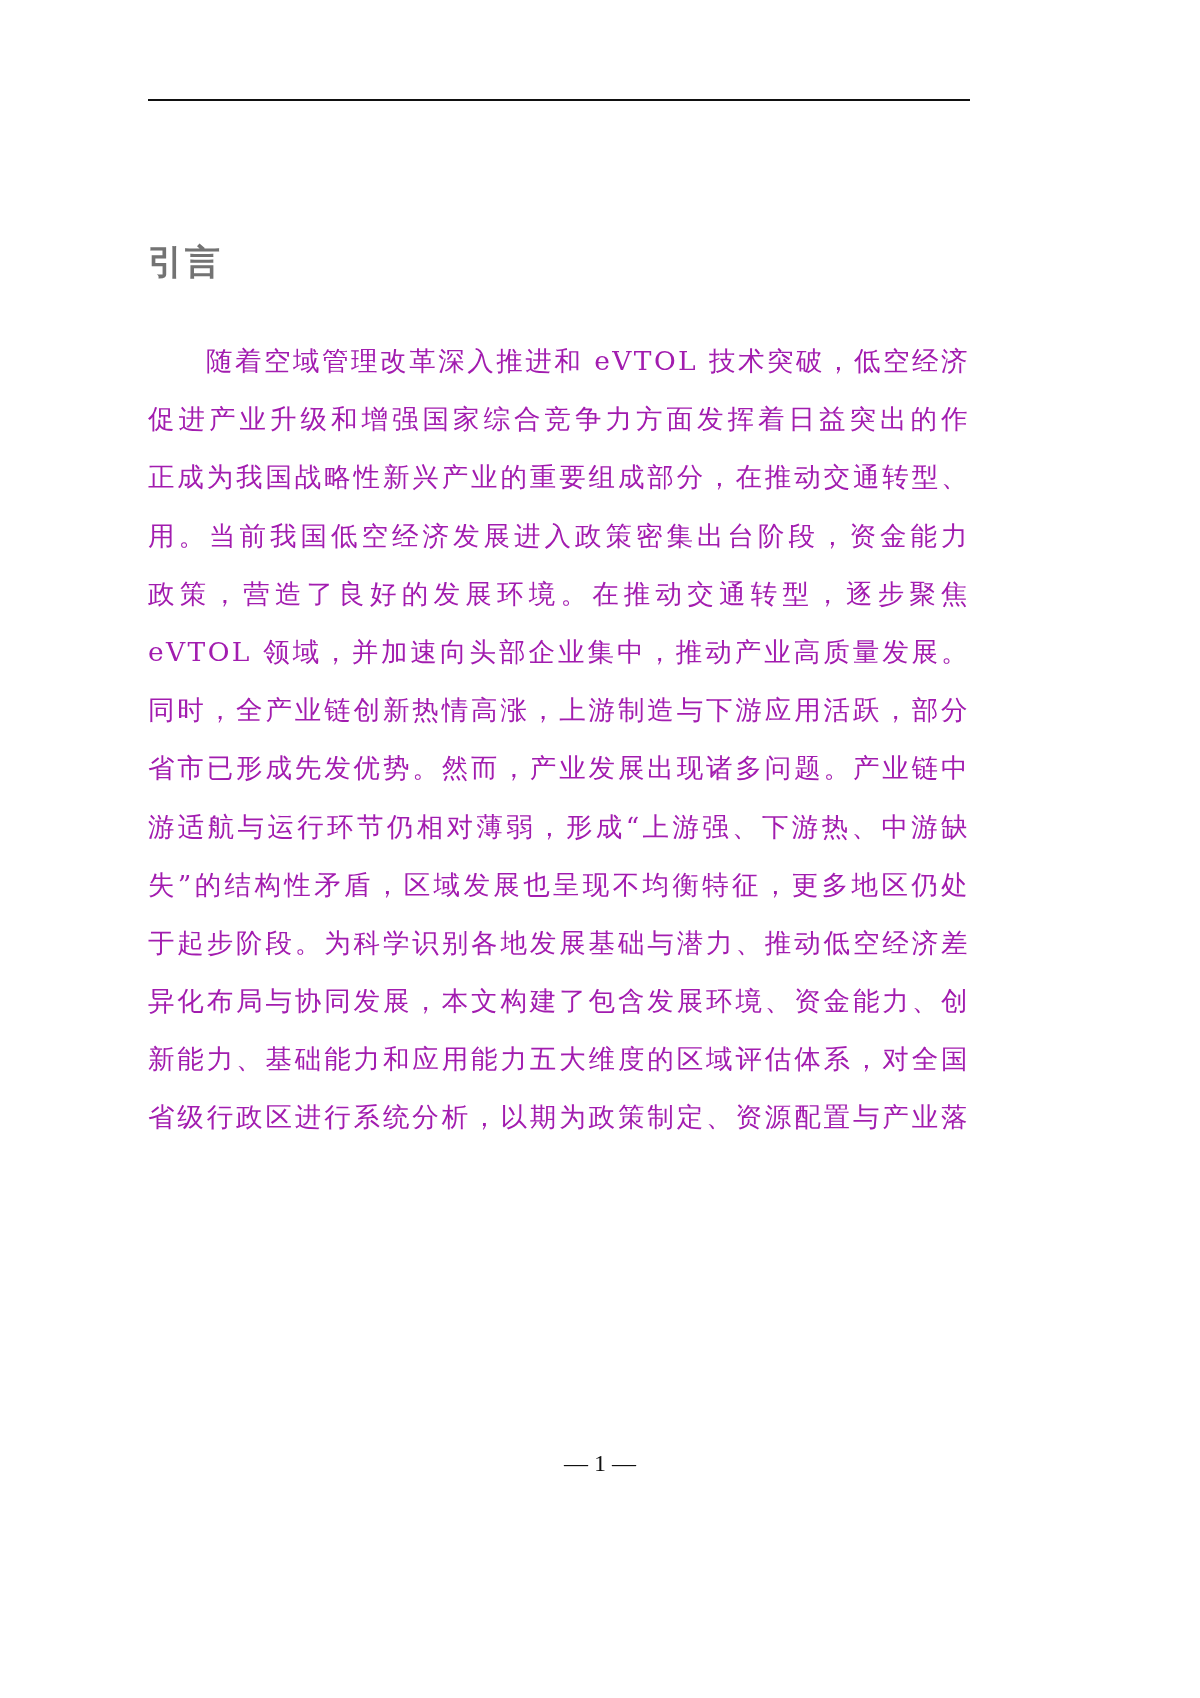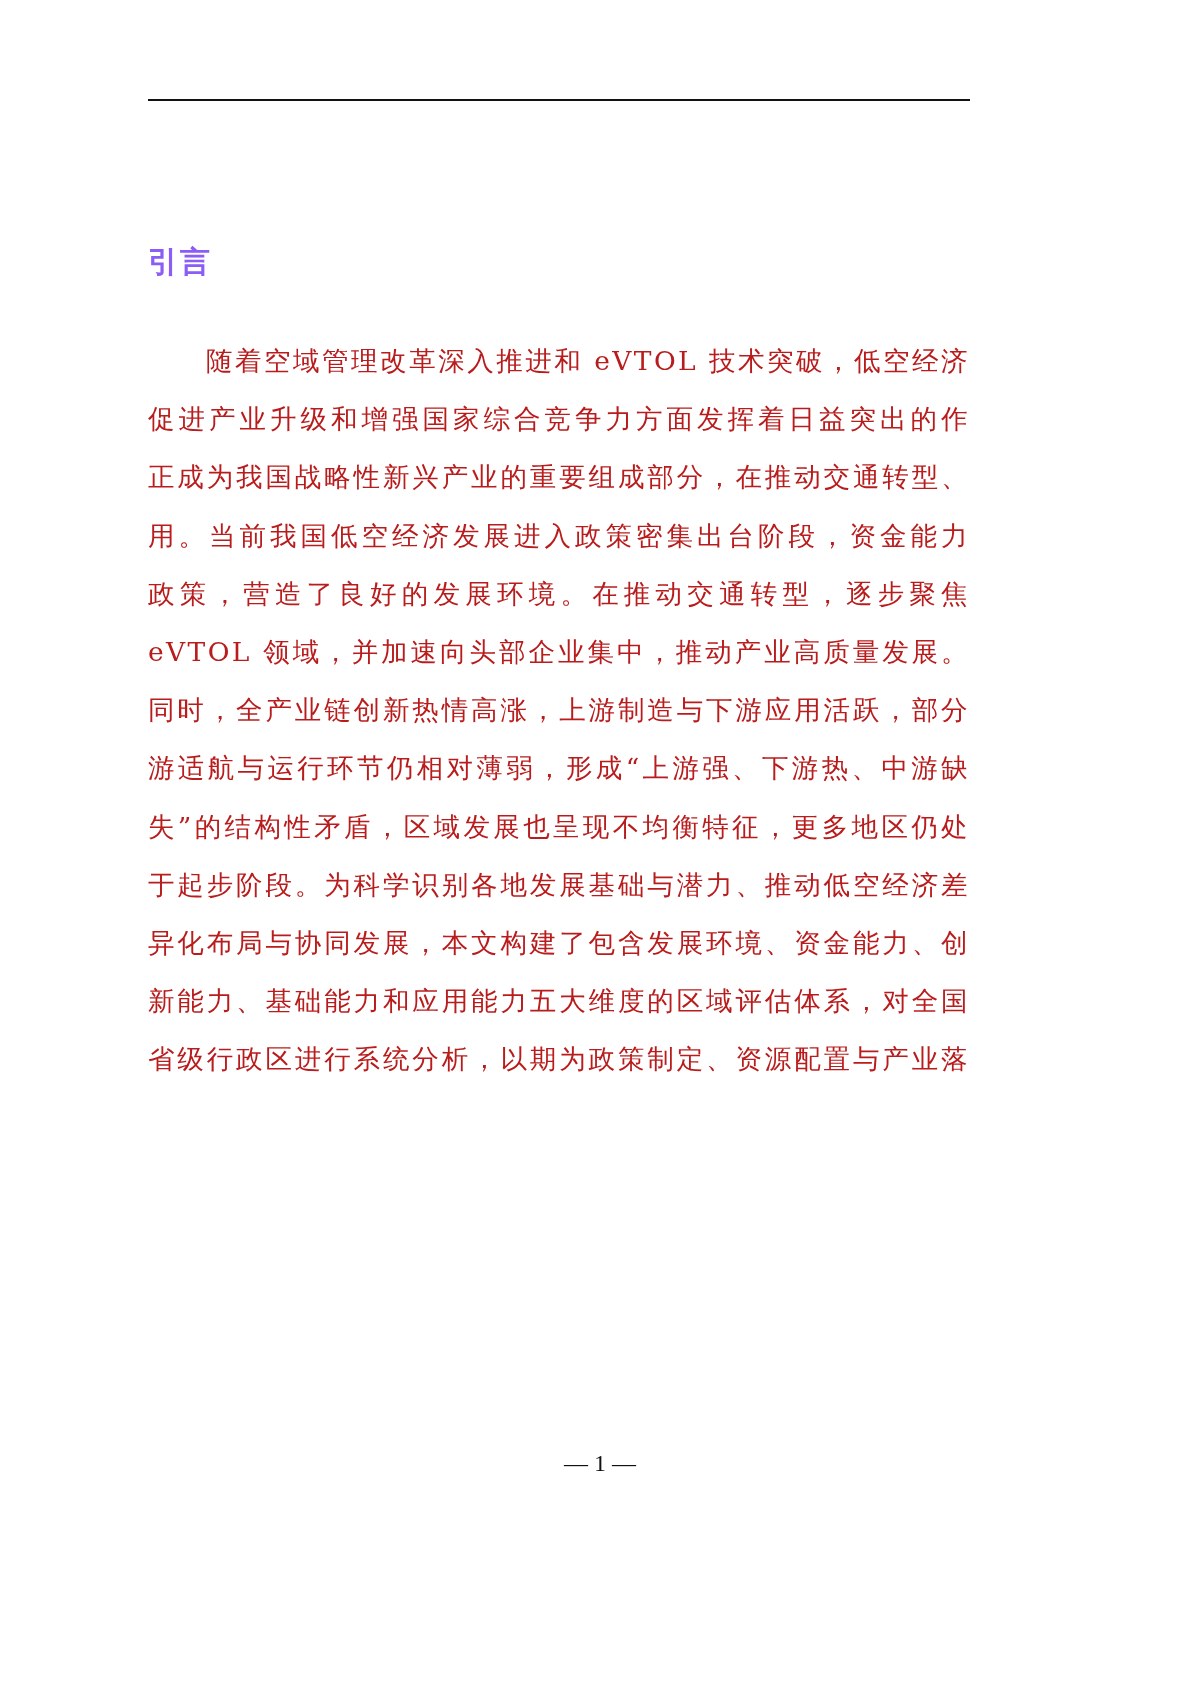--- a/index.html
+++ b/index.html
@@ -22,43 +22,43 @@
       width: 822px;
       height: 0;
       border-top: 2px solid #111111;
     }
     .section-heading {
       position: absolute;
       left: 148px;
       top: 240px;
       font-family: "DejaVu Sans", "Liberation Sans", sans-serif;
       font-weight: bold;
-      font-size: 30px;
+      font-size: 35px;
       line-height: 44px;
       letter-spacing: 2px;
-      color: #8b5cf6;
+      color: #737373;
       margin: 0;
     }
     .body-text {
       position: absolute;
       left: 148px;
       top: 332px;
       width: 822px;
       margin: 0;
     }
     .body-line {
       display: block;
       height: 58.2px;
       line-height: 58.2px;
       font-size: 26.5px;
       letter-spacing: 2.4px;
       white-space: nowrap;
       text-align: justify;
       text-align-last: justify;
-      color: #b91c1c;
+      color: #a21caf;
     }
     .body-line.first {
       padding-left: 58px;
     }
     .body-line.last {
       text-align-last: left;
     }
     .page-number {
       position: absolute;
       left: 0;
@@ -79,20 +79,21 @@
 <h2 class="section-heading">引言</h2>
 
 <div class="body-text">
   <span class="body-line first">随着空域管理改革深入推进和 eVTOL 技术突破，低空经济</span>
   <span class="body-line">促进产业升级和增强国家综合竞争力方面发挥着日益突出的作</span>
   <span class="body-line">正成为我国战略性新兴产业的重要组成部分，在推动交通转型、</span>
   <span class="body-line">用。当前我国低空经济发展进入政策密集出台阶段，资金能力</span>
   <span class="body-line">政策，营造了良好的发展环境。在推动交通转型，逐步聚焦</span>
   <span class="body-line">eVTOL 领域，并加速向头部企业集中，推动产业高质量发展。</span>
   <span class="body-line">同时，全产业链创新热情高涨，上游制造与下游应用活跃，部分</span>
+  <span class="body-line">省市已形成先发优势。然而，产业发展出现诸多问题。产业链中</span>
   <span class="body-line">游适航与运行环节仍相对薄弱，形成“上游强、下游热、中游缺</span>
   <span class="body-line">失”的结构性矛盾，区域发展也呈现不均衡特征，更多地区仍处</span>
   <span class="body-line">于起步阶段。为科学识别各地发展基础与潜力、推动低空经济差</span>
   <span class="body-line">异化布局与协同发展，本文构建了包含发展环境、资金能力、创</span>
   <span class="body-line">新能力、基础能力和应用能力五大维度的区域评估体系，对全国</span>
   <span class="body-line">省级行政区进行系统分析，以期为政策制定、资源配置与产业落</span>
 </div>
 
 <div class="page-number">— 1 —</div>
 

